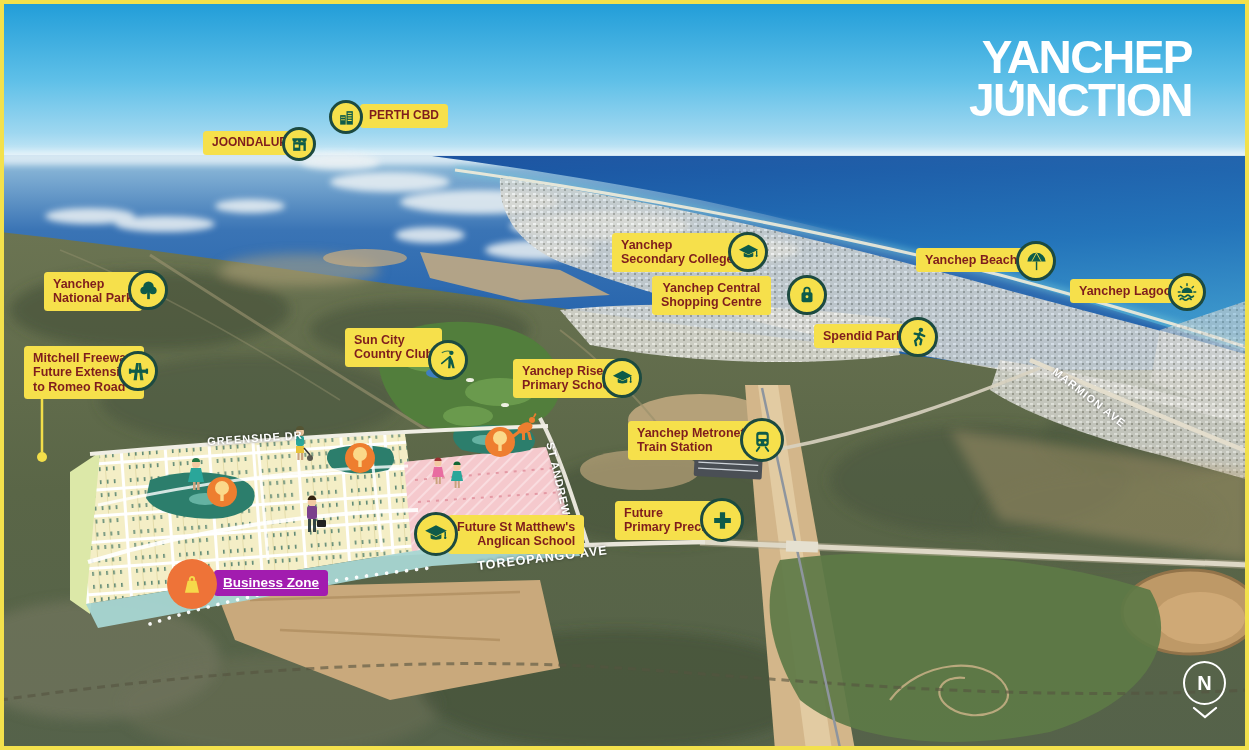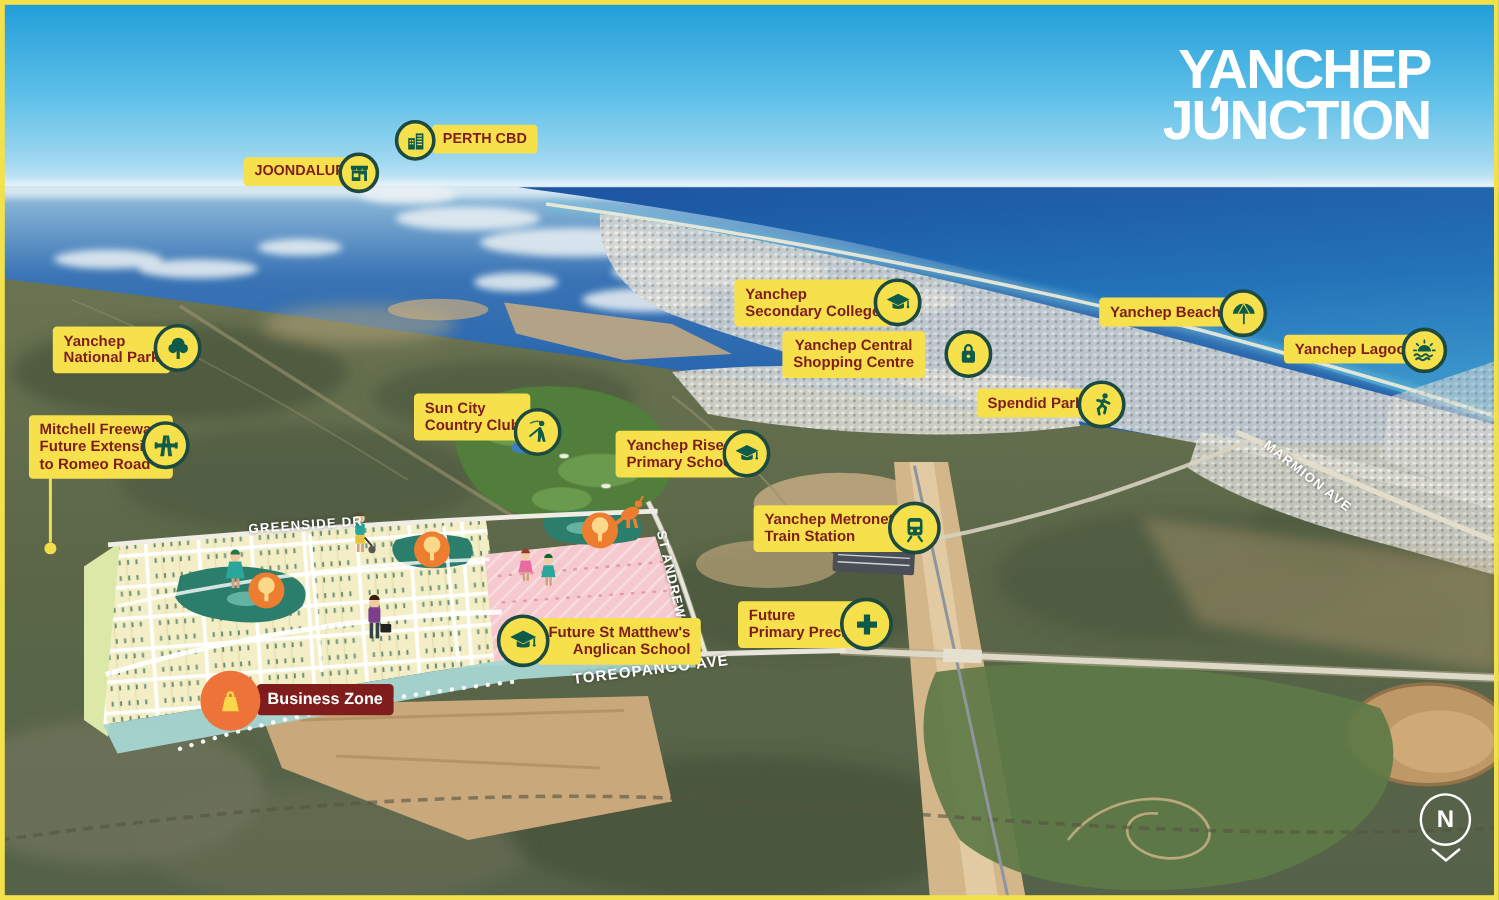--- a/index.html
+++ b/index.html
@@ -12,21 +12,21 @@
   
   .logo{position:absolute;top:36px;right:57px;text-align:right;color:#fff;z-index:40;}
   .logo div{font-size:46px;font-weight:700;letter-spacing:-1.5px;line-height:.93;}
   .logo-accent{position:absolute;top:44px;right:176px;width:5px;height:13px;background:#fff;
     border-radius:3px;transform:rotate(24deg);}
   
   .pill{position:absolute;background:#f6e04b;color:#7f1d1d;font-weight:700;font-size:12.5px;
     line-height:1.15;padding:5px 9px;border-radius:3.5px;white-space:pre-line;z-index:20;}
   .badge{position:absolute;background:#f6e04b;border:3px solid #1c4a40;border-radius:50%;
     box-sizing:border-box;display:flex;align-items:center;justify-content:center;z-index:21;}
-  .pill--orange{background:#7f1d1d;color:#fff;font-size:13.5px;}
+  .pill--orange{background:#a21caf;color:#fff;font-size:13.5px;text-decoration:underline;}
   .badge--orange{background:#ee7338;border:none;}
   
   .road{position:absolute;color:#fff;font-weight:700;font-size:11px;letter-spacing:1px;
     text-shadow:0 0 3px rgba(0,0,0,.5);z-index:15;white-space:nowrap;}
   
   .compass-circle{position:absolute;left:1183px;top:661px;width:43px;height:44px;border:2px solid #fff;
     border-radius:50%;box-sizing:border-box;display:flex;align-items:center;justify-content:center;
     color:#fff;font-weight:700;font-size:20px;z-index:30;}
   .compass-chevron{position:absolute;left:1192px;top:706px;z-index:30;}
 </style>

